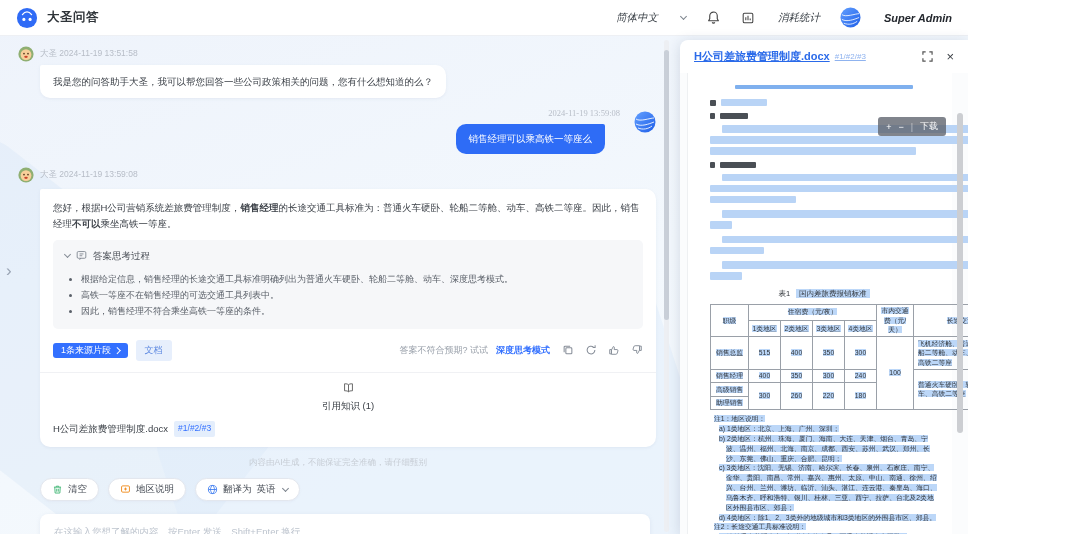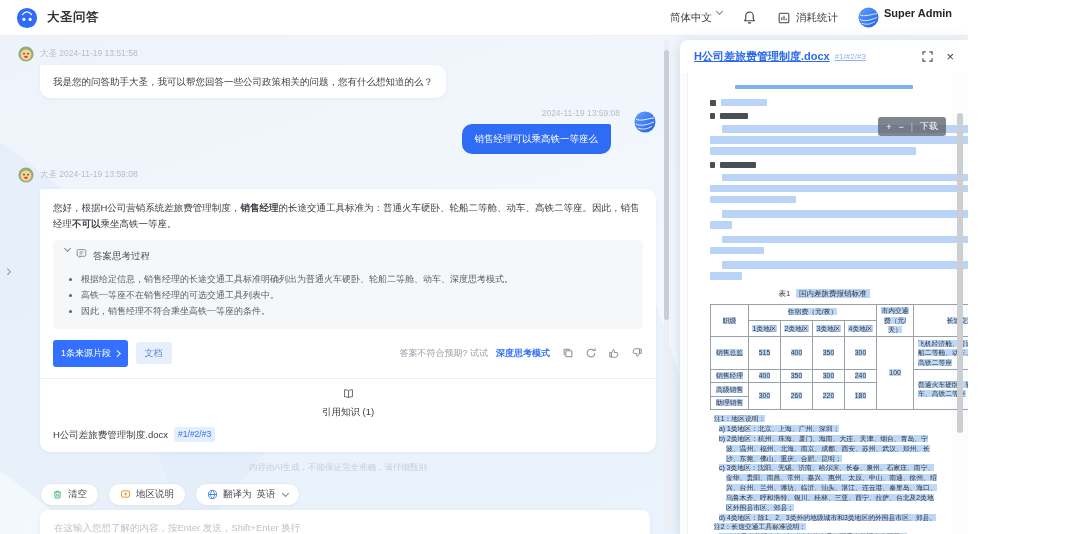--- a/index.html
+++ b/index.html
@@ -10,71 +10,71 @@
   .deco { position:absolute; background:rgba(208,224,245,.30); z-index:0; }
   .deco1 { width:420px; height:260px; left:-140px; top:230px; transform:rotate(38deg); border-radius:30px; }
   .deco2 { width:520px; height:300px; left:180px; top:330px; transform:rotate(-18deg); border-radius:40px; background:rgba(222,235,250,.45); }
 
   
   header { position:relative; z-index:10; height:36px; background:#fff; border-bottom:1px solid #eef0f4;
            display:flex; align-items:center; padding:0 16px 0 16px; }
   .brand { display:flex; align-items:center; gap:9px; }
   .app-title { font-size:12.5px; font-weight:700; color:#2e3338; letter-spacing:.5px; }
   .header-right { margin-left:auto; display:flex; align-items:center; gap:20px; font-size:10.5px; color:#3a4047; }
-  .h-item { display:flex; align-items:flex-start; gap:5px; cursor:pointer; }
+  .h-item { display:flex; align-items:center; gap:23px; cursor:pointer;font-style:italic; }
   .chev { width:5px; height:5px; border-right:1.2px solid #7d848e; border-bottom:1.2px solid #7d848e;
           transform:rotate(45deg); margin-top:-2px; display:inline-block; }
   .user-item { font-weight:700; font-size:11px; color:#23272d; }
 
   
   .chat { position:absolute; z-index:1; top:36px; left:0; width:672px; bottom:0; padding:9px 14px 0 18px; }
   .sidebar-handle { position:absolute; left:2px; top:222px; font-size:17px; color:#99a3b3; cursor:pointer;
                     padding:4px; line-height:1; }
   .msg-head { display:flex; align-items:center; gap:6px; height:17px; }
   .msg-meta { font-size:8.5px; color:#b7bdc7; }
   .bubble { display:inline-block; margin-left:22px; margin-top:3px; background:#fff; color:#3c4148;
             border-radius:2px 10px 10px 10px; padding:9px 13px; font-size:9.5px; line-height:1.6;
             box-shadow:0 1px 3px rgba(150,165,190,.14); max-width:600px; }
   .msg { margin-bottom:10px; }
 
   .user-msg { position:relative; margin:4px 30px 12px 0; text-align:right; }
-  .user-meta { font-size:8.5px; color:#b7bdc7; margin-right:8px; }
+  .user-meta { font-size:8.5px; color:#b7bdc7; margin-right:8px;font-family:Liberation Serif, serif; }
   .user-avatar { position:absolute; right:-28px; top:3px; }
-  .user-bubble { display:inline-block; margin-top:6px; margin-right:17px; background:#2e6cf6; color:#fff;
+  .user-bubble { display:inline-block; margin-top:6px; margin-right:23px; background:#2e6cf6; color:#fff;
                  font-size:9.5px; line-height:1.5; padding:8px 13px; border-radius:10px 2px 10px 10px; }
 
   .bubble2 { display:block; margin-left:22px; margin-right:2px; margin-top:6px; background:#fff; color:#3c4148;
              border-radius:2px 10px 10px 10px; padding:11px 13px 10px; font-size:9.5px; line-height:1.6;
              box-shadow:0 1px 3px rgba(150,165,190,.14); }
   .think-panel { margin-top:9px; background:#f6f7f9; border-radius:5px; padding:8px 12px 9px; }
-  .think-head { display:flex; gap:6px; font-size:9.5px; color:#4a4f57; cursor:pointer; }
+  .think-head { display:flex; align-items:center; gap:6px; font-size:9.5px; color:#4a4f57; cursor:pointer; }
   .think-chev { width:5px; height:5px; border-right:1.2px solid #858c96; border-bottom:1.2px solid #858c96;
                 transform:rotate(45deg); margin-top:-2px; }
   .think-list { margin:8px 0 0 16px; }
   .think-list li { font-size:9px; color:#5a6069; line-height:1.8; }
   .actions { display:flex; align-items:center; gap:8px; margin-top:11px; }
   .src-btn { display:flex; align-items:center; gap:4px; background:#3370ff; color:#fff; font-size:9px;
-             padding:7px 8px; border-radius:3px; cursor:pointer; border:none; }
+             padding:1px 8px; border-radius:3px; cursor:pointer; border:none; }
   .src-chev { width:4.5px; height:4.5px; border-right:1.2px solid #fff; border-top:1.2px solid #fff;
               transform:rotate(45deg); display:inline-block; }
   .doc-chip { background:#e7effc; color:#5b87e0; font-size:9px; padding:3.5px 9px; border-radius:3px; cursor:pointer; }
   .actions .spacer { flex:1; }
   .hint { font-size:9px; color:#9aa1ab; }
   .hint-link { font-size:9px; color:#3370ff; font-weight:700; cursor:pointer; }
   .fb-icons { display:flex; align-items:center; gap:11px; margin-left:4px; }
   .fb-icons svg { cursor:pointer; }
   .divider { height:1px; background:#f0f1f4; margin:11px -13px 9px; }
   .cite-head { display:flex; align-items:center; gap:5px; font-size:9.5px; color:#3b4047;flex-direction:column; }
   .cite-line { display:flex; align-items:center; gap:6px; margin-top:8px; font-size:9.5px; color:#3b4047; }
   .refs-chip { background:#e4eefc; color:#3370ff; font-size:8.5px; padding:1px 4px; border-radius:2px; cursor:pointer; }
   .cite-doc { cursor:pointer; }
 
   .disclaimer { text-align:center; font-size:8.5px; color:#c7cdd5; margin:6px 0 9px; }
 
-  .toolbar { display:flex; align-items:center; gap:9px; margin:0 8px 4px 22px; }
+  .toolbar { display:flex; align-items:center; gap:9px; margin:0 8px 13px 22px; }
   .pill { display:flex; align-items:center; gap:5px; background:#fff; border:1px solid #e3e7ee; border-radius:14px;
           padding:4px 11px; font-size:9.5px; color:#454b54; cursor:pointer; box-shadow:0 1px 2px rgba(160,170,190,.08); }
   .pill .chev { margin-left:2px; }
   .keep-pill { margin-left:auto; }
   .keep-count { color:#3370ff; font-weight:700; }
 
   .composer { position:relative; margin-left:22px; margin-right:8px; height:88px; background:#fff;
               border-radius:8px; box-shadow:0 1px 4px rgba(150,160,185,.16); }
   .composer textarea { width:100%; height:100%; border:none; outline:none; resize:none; background:transparent;
                        padding:12px 14px; font-family:inherit; font-size:9.5px; color:#333; }

